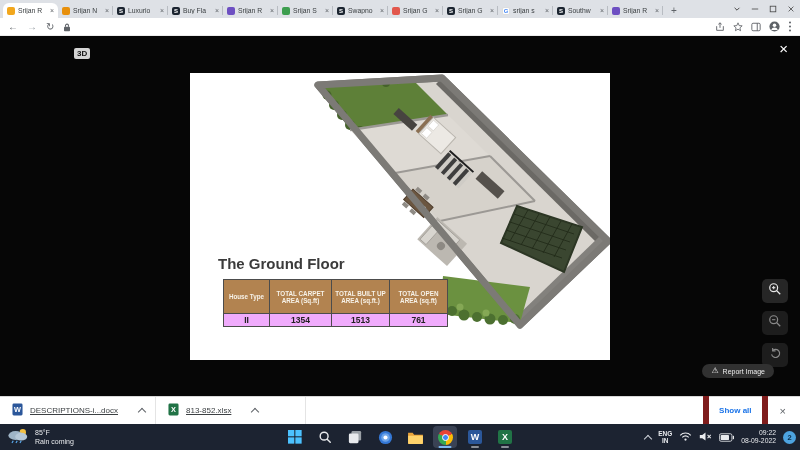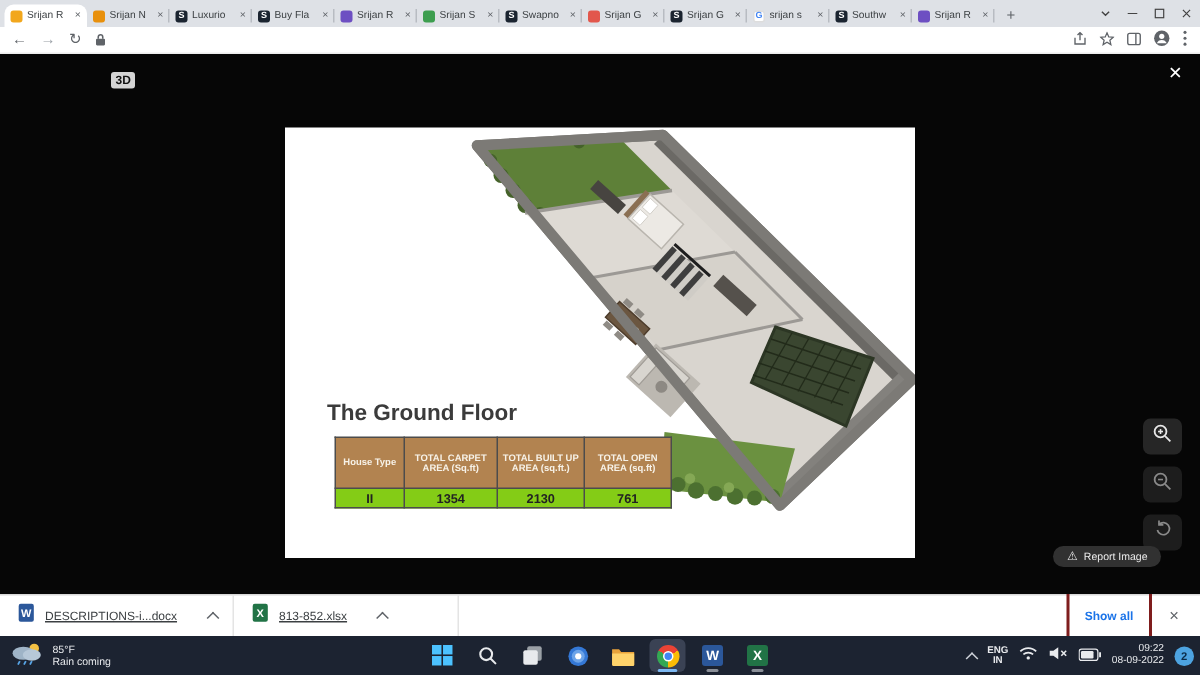--- a/index.html
+++ b/index.html
@@ -30,44 +30,44 @@
   .nav-ic.dim { color:#9aa0a6; }
   .urlbox { display:flex; align-items:center; gap:4px; flex:1; }
   .url-text { font-size:7.5px; color:#202124; letter-spacing:.1px; }
   .tb-right { display:flex; align-items:center; gap:8px; }
 
   
   .content { position:relative; height:360px; background:#060606; }
   .badge3d { position:absolute; left:74px; top:12px; background:#d4d4d4; color:#111;
              font-size:8px; font-weight:bold; padding:1px 3px; border-radius:2px; }
   .lb-close { position:absolute; right:12px; top:4px; color:#fff; font-size:15px; cursor:pointer; }
-  .imagebox { position:absolute; left:190px; top:37px; width:420px; height:287px; background:#fff;margin-top:12px; }
+  .imagebox { position:absolute; left:190px; top:37px; width:420px; height:287px; background:#fff; }
   .fig-title { position:absolute; left:28px; top:182px; font-size:15px; font-weight:bold; color:#3b3b3b; }
   table.fig { position:absolute; left:33px; top:206px; border-collapse:collapse; table-layout:fixed; }
   table.fig th { background:#b28350; color:#f7f2e8; font-size:6.3px; font-weight:bold;
                  border:1px solid #4c4c4c; padding:2px 2px; height:34px; text-align:center; }
-  table.fig td { background:#84cc16; color:#222; font-size:8.5px; font-weight:bold;
+  table.fig td { background:#f0abfc; color:#222; font-size:8.5px; font-weight:bold;
                  border:1px solid #4c4c4c; height:13px; text-align:center; }
   .tools { position:absolute; right:12px; top:243px; display:flex; flex-direction:column; gap:8px; }
   .tool { width:26px; height:24px; border-radius:5px; background:#262626; display:flex;
           align-items:center; justify-content:center; cursor:pointer; }
   .tool.dim { background:#1d1d1d; }
   .report { position:absolute; right:26px; top:328px; background:#313131; color:#ececec;
             border-radius:10px; padding:3px 9px; font-size:7px; display:flex; gap:4px; align-items:center; cursor:pointer; }
   .report .warn { font-size:8px; line-height:8px; }
 
   
   .dlbar { height:28px; background:#fff; border-top:1px solid #d8d8d8; display:flex; align-items:center; }
   .dlcard { height:100%; display:flex; align-items:center; gap:7px; padding:0 10px 0 12px;
             border-right:1px solid #e4e4e4; min-width:150px; cursor:pointer; }
   .dlname { font-size:8px; color:#3c4043;text-decoration:underline; }
   .chev-up { width:6px; height:6px; border-top:1.4px solid #5f6368; border-right:1.4px solid #5f6368;
              transform:rotate(-45deg); margin-left:14px; margin-top:3px; }
   .dl-spacer { flex:1; }
-  .showall { border:2px solid #7f1d1d; border-radius:12px; padding:21px 10px; font-size:8px;
+  .showall { border:6px solid #7f1d1d; border-radius:12px; padding:21px 10px; font-size:8px;
              color:#1a73e8; font-weight:bold; cursor:pointer; }
   .dl-close { font-size:11px; color:#5f6368; margin:0 14px 0 12px; cursor:pointer; }
 
   
   .taskbar { position:relative; height:26px; background:#1c2331; color:#e8eaed; }
   .weather { position:absolute; left:6px; top:2px; display:flex; align-items:center; gap:5px; cursor:pointer; }
   .weather .wtxt { font-size:7px; line-height:8.5px; }
   .apps { position:absolute; left:50%; top:0; transform:translateX(-50%); height:100%;
           display:flex; align-items:center; gap:6px; }
   .app { position:relative; width:24px; height:22px; border-radius:4px; display:flex;
@@ -330,21 +330,21 @@
               <th style="width: 46px;">House Type</th>
               <th style="width: 62px;">TOTAL CARPET AREA (Sq.ft)</th>
               <th style="width: 58px;">TOTAL BUILT UP AREA (sq.ft.)</th>
               <th style="width: 58px;">TOTAL OPEN AREA (sq.ft)</th>
             </tr>
           </thead>
         <tbody id="fig-body">
             <tr>
               <td>II</td>
               <td>1354</td>
-              <td>2130</td>
+              <td>1513</td>
               <td>761</td>
             </tr>
           </tbody>
       </table>
     </div>
 
     <div class="tools" id="tools">
         <div class="tool">
           <span><svg width="14" height="14" viewBox="0 0 16 16">
               <circle cx="6.5" cy="6.5" r="4.5" fill="none" stroke="#e8e8e8" stroke-width="1.4"></circle>

